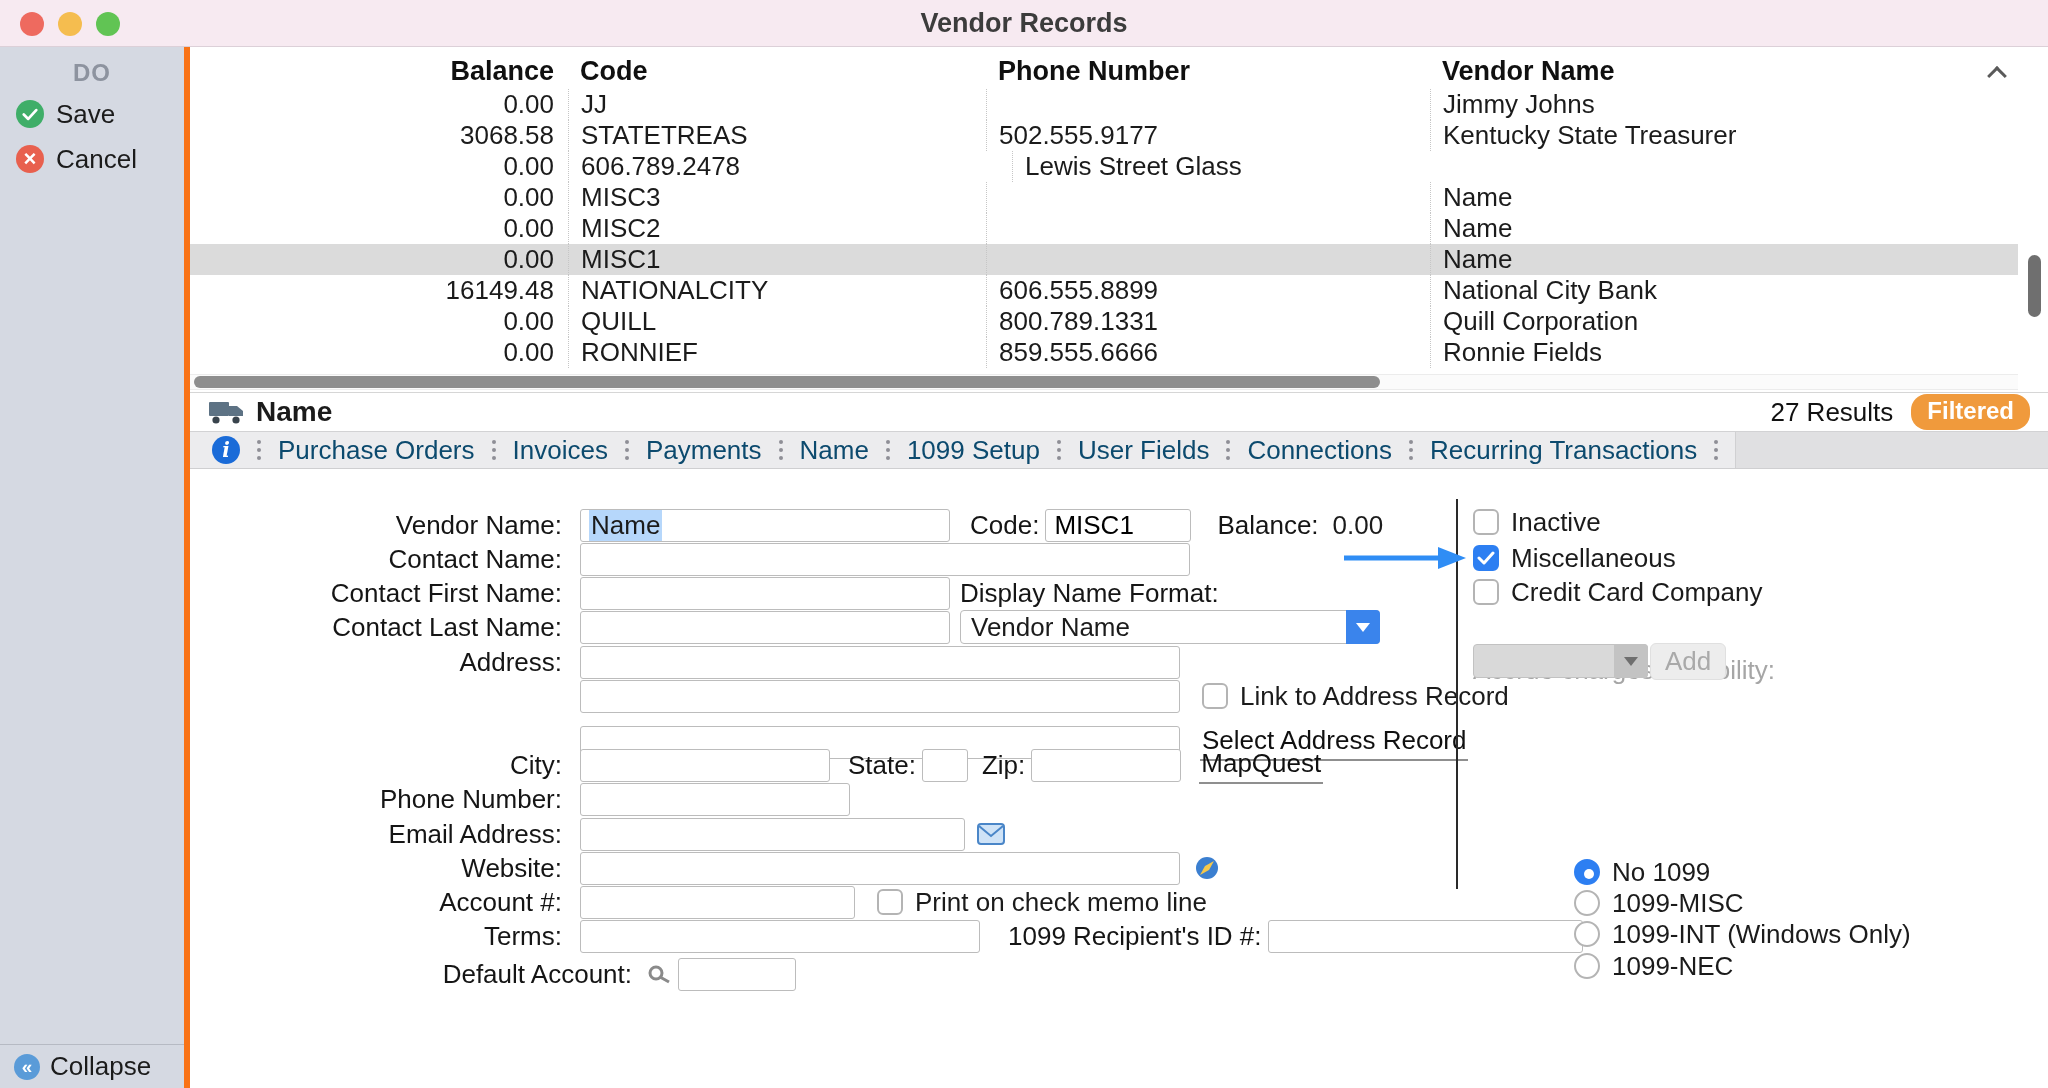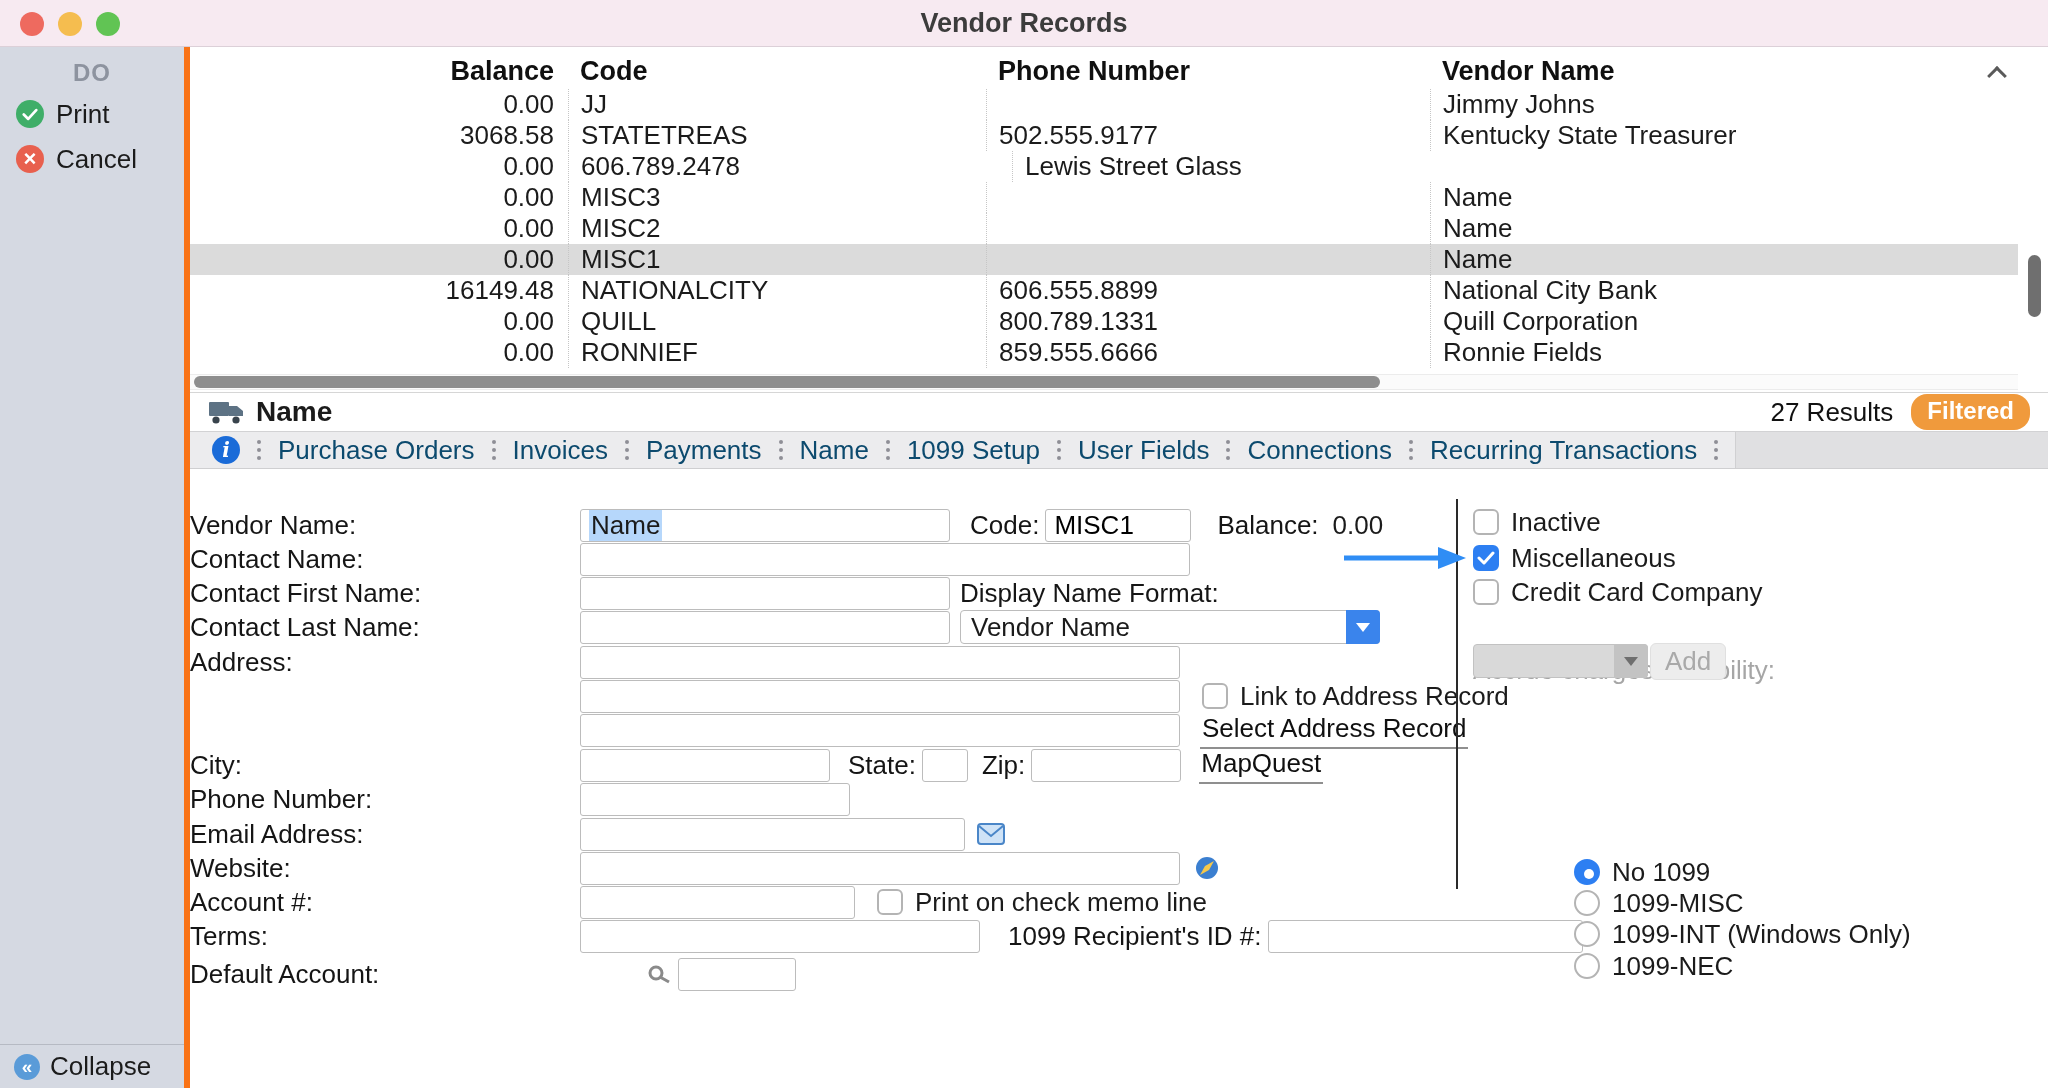--- a/index.html
+++ b/index.html
@@ -75,21 +75,21 @@
                display:flex; align-items:center; justify-content:center; font-size:20px; font-weight:700;
                font-style:italic; font-family:"DejaVu Serif", serif; margin-left:22px; flex:none; }
   .tab { font-size:26px; color:#0c4a6e; white-space:nowrap; }
   .tab-sep { display:flex; flex-direction:column; gap:4px; margin:0 17px; }
   .tab-sep i { width:4px; height:4px; border-radius:50%; background:#8f8f96; }
   .tab-fill { flex:1; align-self:stretch; background:#e0e0e2; border-left:1px solid #d0d0d2; }
 
   
   .form { position:absolute; left:0; top:422px; width:1858px; height:619px; background:#fff; }
   .frow { position:absolute; left:0; display:flex; align-items:center; height:34px; }
-  .flabel { flex:none; width:384px; padding-right:12px; color:#151515; white-space:nowrap; }
+  .flabel { flex:none; width:384px; text-align:right; padding-right:12px; color:#151515; white-space:nowrap; }
   .ilabel { flex:none; color:#151515; white-space:nowrap; }
   .ival { flex:none; }
   .tinput { height:33px; border:1px solid #bcbcbc; border-radius:3px; background:#fff;
             font-family:inherit; font-size:26px; padding:0 8px; margin-left:6px; flex:none; }
   div.tinput { display:flex; align-items:center; overflow:hidden; }
   .sel { background:#b6d7fb; padding:0 2px; white-space:nowrap; }
   .flatbtn { border:none; background:transparent; font-family:inherit; font-size:26px; color:#101010;
              border-bottom:2px solid #8f8f8f; padding:2px 2px 3px; margin-left:20px; white-space:nowrap; }
   .cbx { width:26px; height:26px; border:2px solid #b4b4b4; border-radius:6px; background:#fff; flex:none; }
   .cbx.checked { background:#2d7ff2; border-color:#2d7ff2; display:flex; align-items:center; justify-content:center; }
@@ -130,21 +130,21 @@
   </div>
 
   <div class="sidebar">
     <div class="side-header">DO</div>
     <div class="side-item" style="top:49px">
       <span class="side-icon save">
         <svg width="16" height="13" viewBox="0 0 18 14">
             <path d="M2 7 L7 12 L16 2" stroke="#fff" stroke-width="3" fill="none" stroke-linecap="round" stroke-linejoin="round"></path>
           </svg>
       </span>
-      <span>Print</span>
+      <span>Save</span>
     </div>
     <div class="side-item" style="top:94px">
       <span class="side-icon cancel">×</span>
       <span>Cancel</span>
     </div>
     <div class="collapse-bar">
       <span class="collapse-icon">«</span>
       <span>Collapse</span>
     </div>
   </div>
@@ -337,21 +337,21 @@
 
       <div class="frow" style="top:210px">
         <div class="flabel"></div>
         <input class="tinput" style="width: 600px;">
         <span class="cbinline">
           <span class="cbx"></span>
           <span>Link to Address Record</span>
         </span>
       </div>
 
-      <div class="frow" style="top:244px">
+      <div class="frow" style="top:256px">
         <div class="flabel"></div>
         <input class="tinput" style="width: 600px;">
         <button class="flatbtn">Select Address Record</button>
       </div>
 
       <div class="frow" style="top:279px">
         <div class="flabel">City:</div>
         <input class="tinput" style="width: 250px;">
         <div class="ilabel" style="margin-left:18px">State:</div>
         <input class="tinput" style="width: 46px;">

